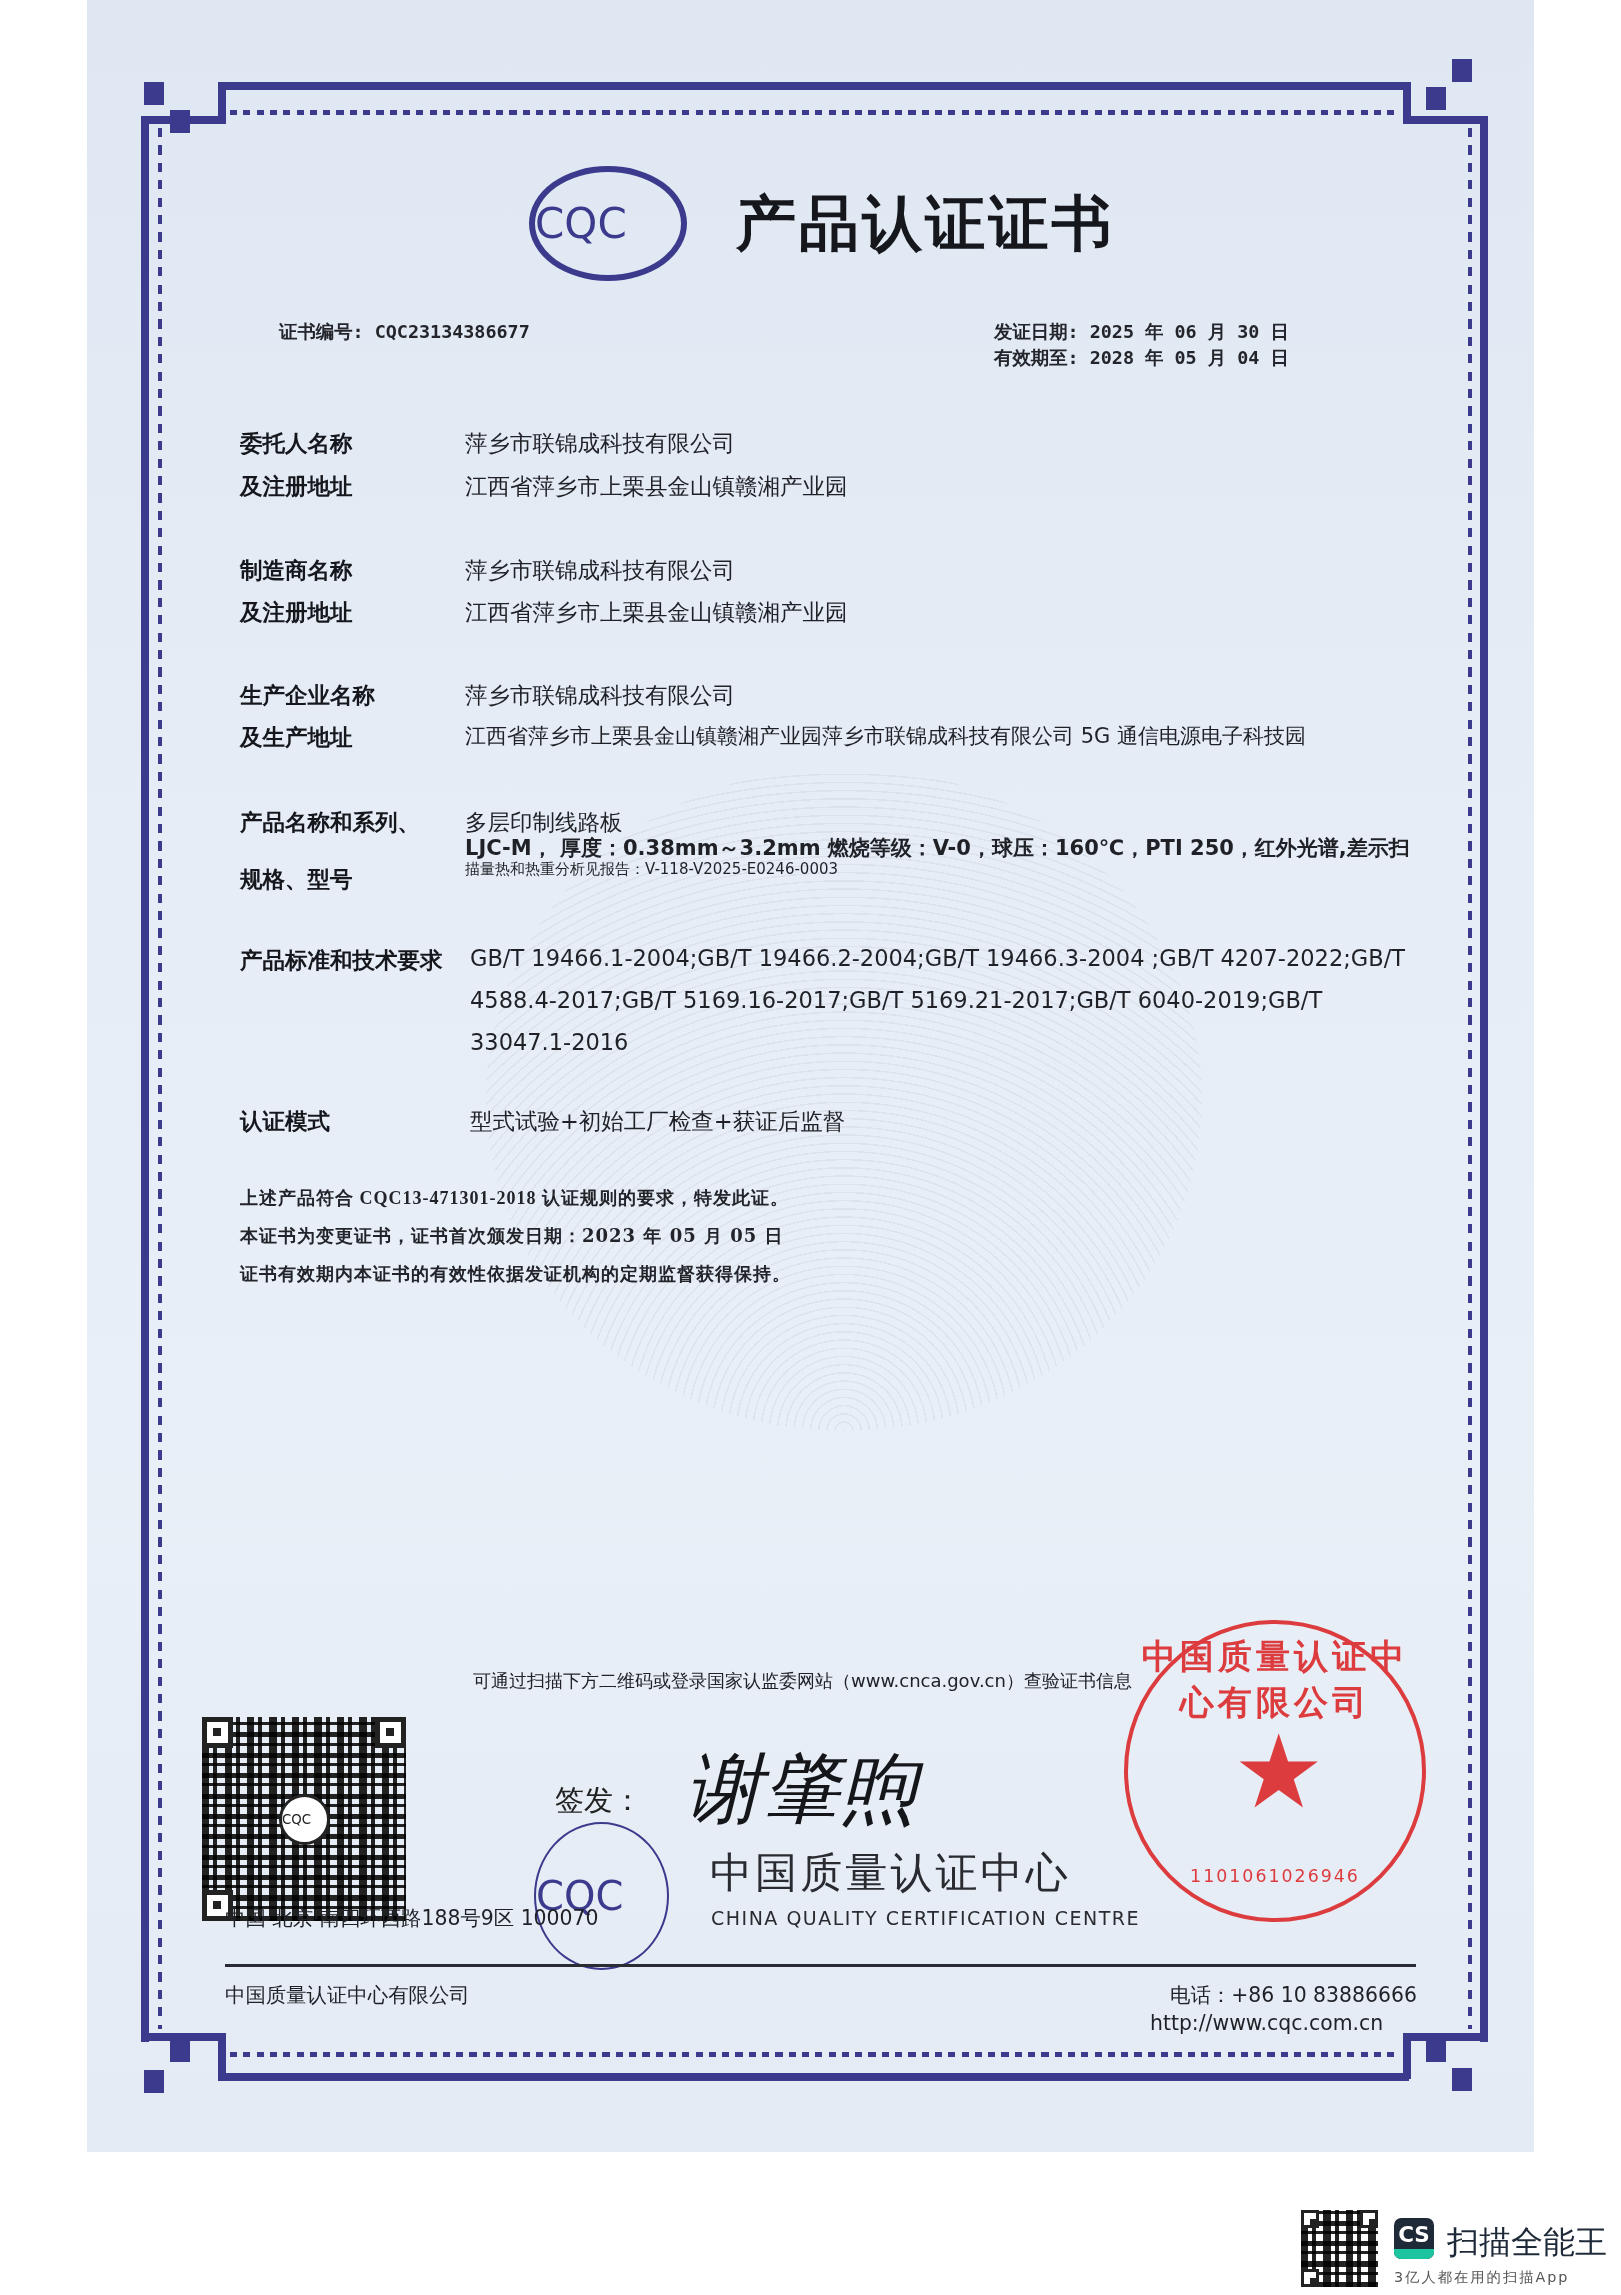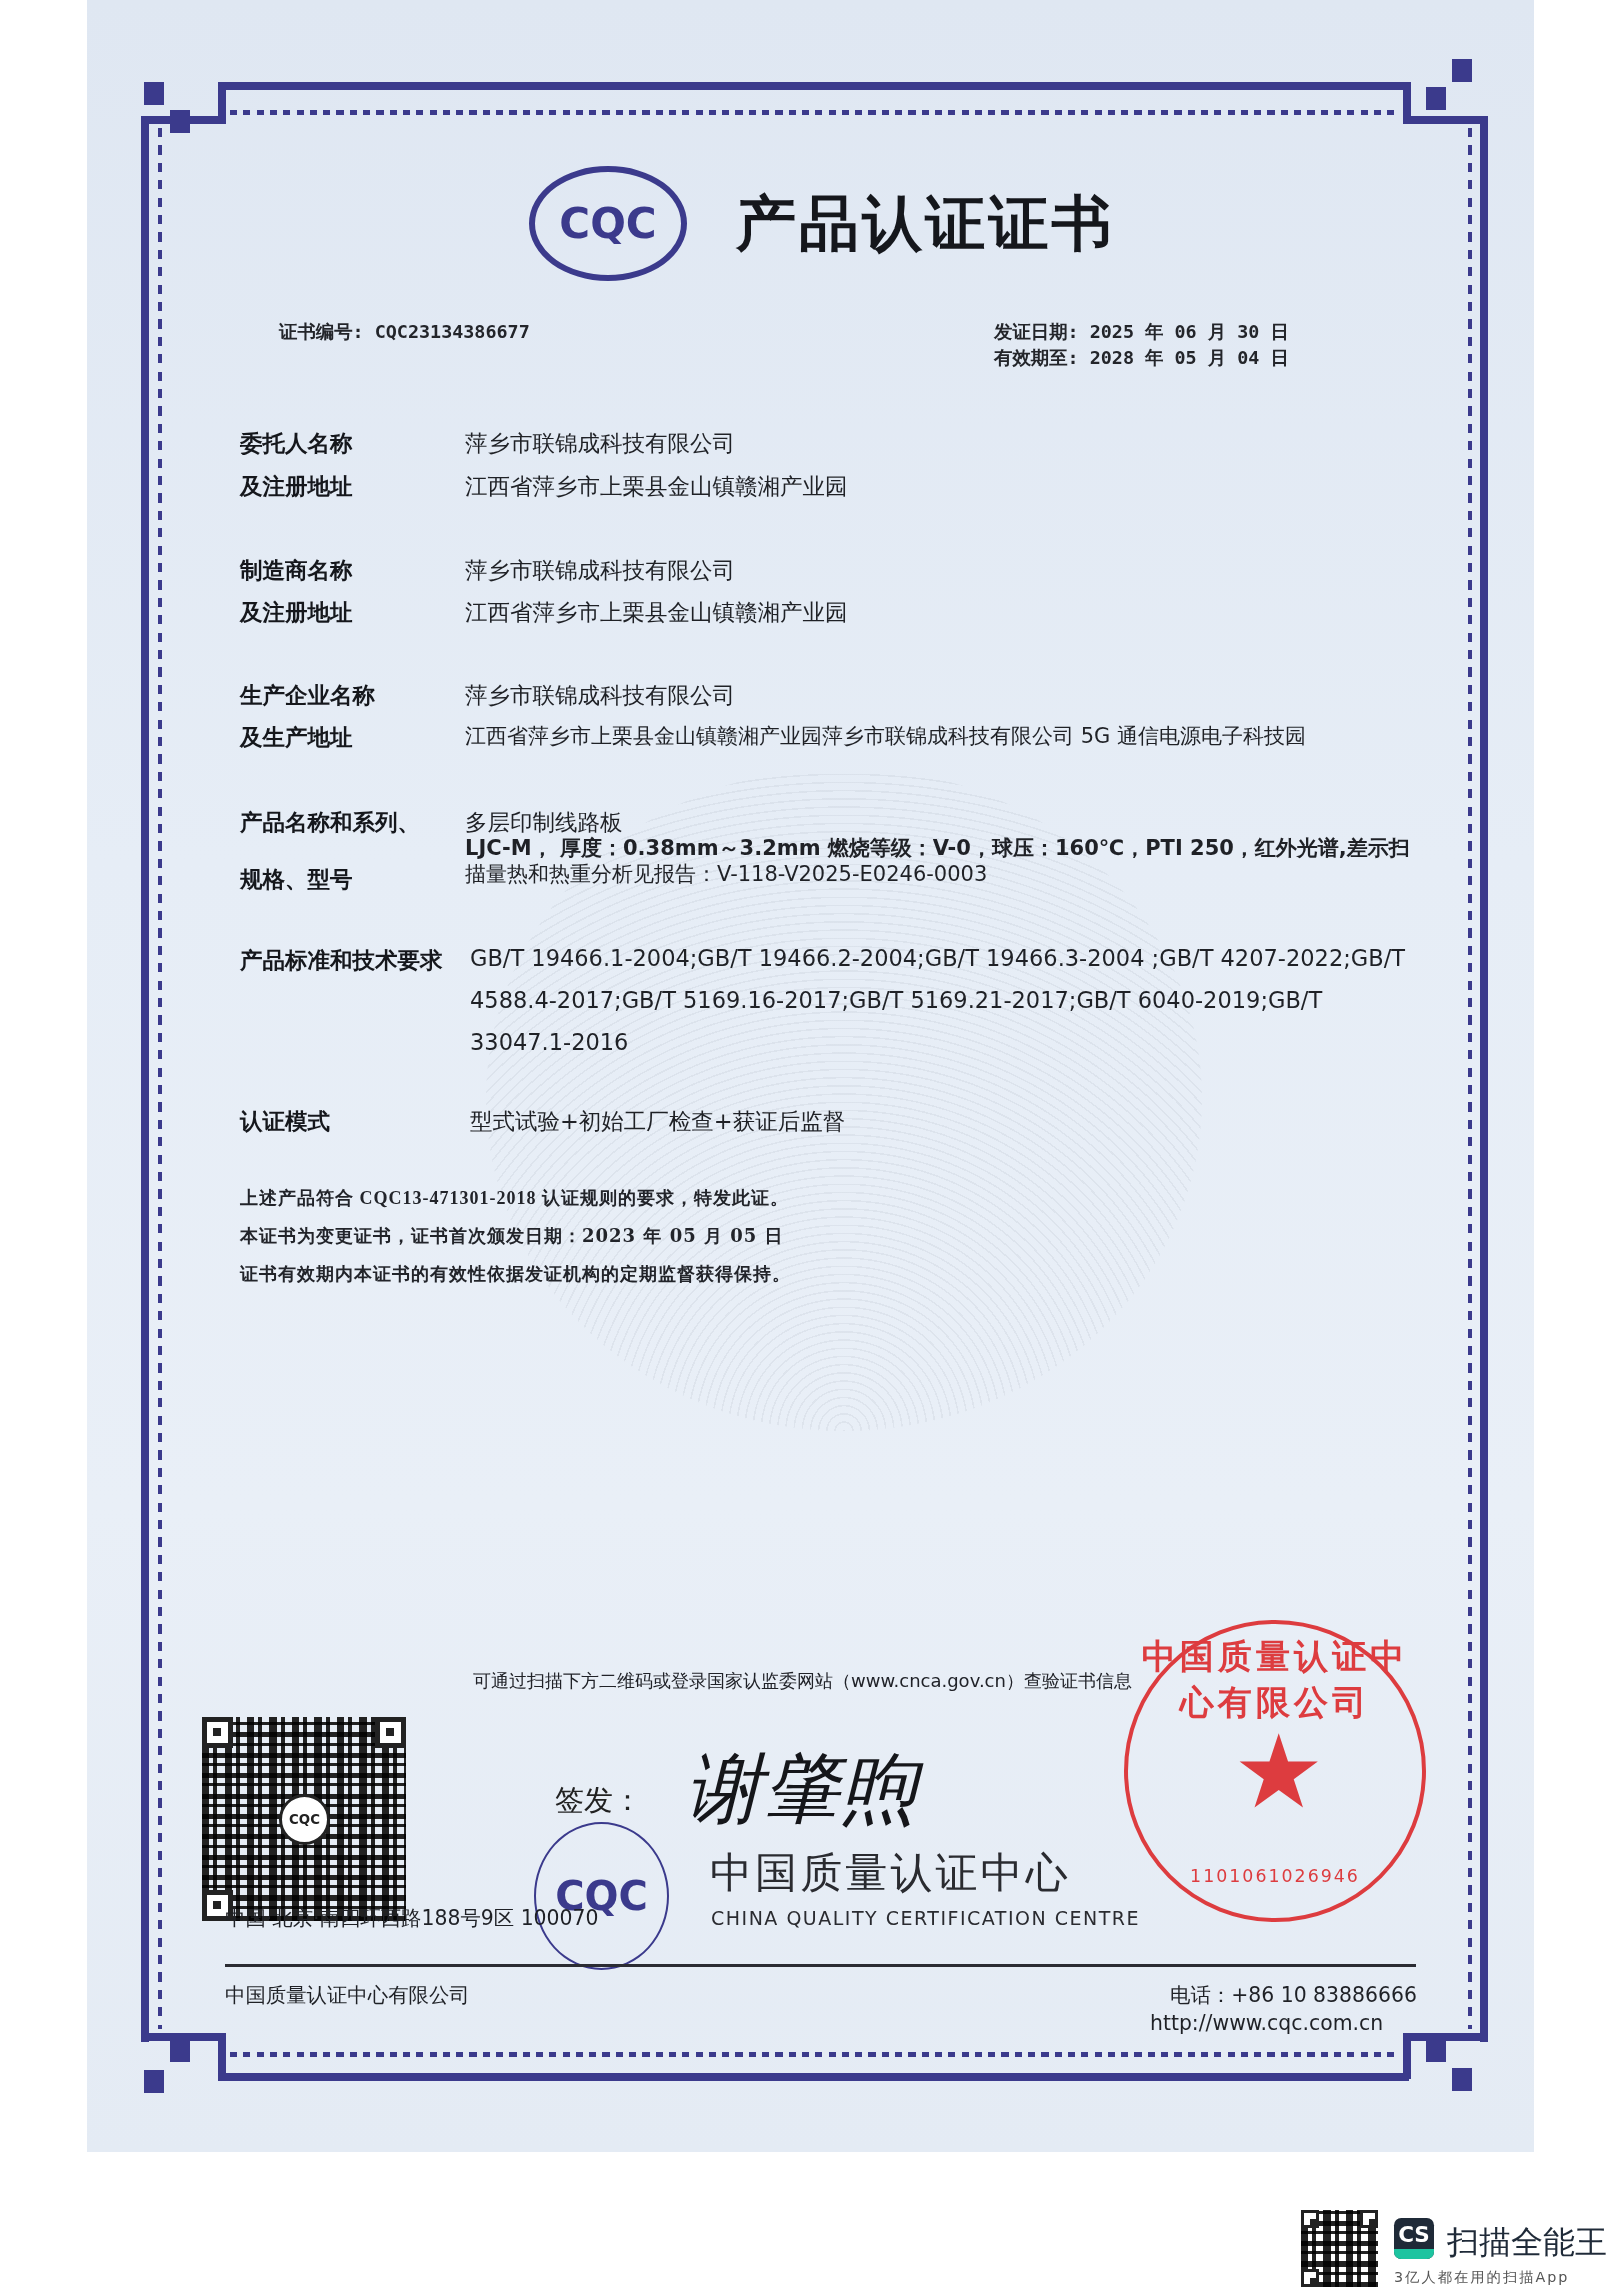--- a/index.html
+++ b/index.html
@@ -8,22 +8,22 @@
   .paper { position:absolute; left:87px; top:0; width:1447px; height:2152px;
            background:linear-gradient(180deg,#dfe7f2 0%,#e6edf6 40%,#e9eff7 70%,#e4ebf4 100%); }
   .frame-line { position:absolute; background:#3b3a8c; }
   .dot-h { position:absolute; height:4.6px;
            background:repeating-linear-gradient(90deg,#3b3a8c 0 7.2px,transparent 7.2px 13.3px); }
   .dot-v { position:absolute; width:3.6px;
            background:repeating-linear-gradient(180deg,#3b3a8c 0 9.2px,transparent 9.2px 17.4px); }
   .sq { position:absolute; width:20.4px; height:22.5px; background:#3b3a8c; }
 
   .cqc-logo { position:absolute; border:6.1px solid #3b3a8c; border-radius:50%;
-              display:flex; align-items:center; justify-content:center;
-              color:#3b3a8c; font-weight:bold; font-family:"DejaVu Sans",sans-serif; box-sizing:border-box; }
+              display:flex; align-items:center; 
+              color:#3b3a8c; font-weight:normal; font-family:"DejaVu Sans",sans-serif; box-sizing:border-box; }
   .title { position:absolute; left:736px; top:184px; font-size:60px; font-weight:bold;
            letter-spacing:3.1px; color:#15171c; }
 
   .meta { position:absolute; font-family:"DejaVu Sans Mono","Liberation Mono",monospace;
           font-size:18.4px; font-weight:bold; color:#23252a; }
 
   .row { position:absolute; left:240px; width:1176px; font-size:22.5px; }
   .lbl { position:absolute; left:0; font-weight:bold; color:#15171c; }
   .val { position:absolute; left:225px; color:#1f2126; white-space:nowrap; }
 
@@ -128,21 +128,21 @@
 <div class="row" style="top:722px;">
   <span class="lbl">及生产地址</span>
   <span class="val" style="font-size:21px;">江西省萍乡市上栗县金山镇赣湘产业园萍乡市联锦成科技有限公司 5G 通信电源电子科技园</span>
 </div>
 
 <div class="row" style="top:807px;height:82px;">
   <span class="lbl" style="top:0;">产品名称和系列、</span>
   <span class="lbl" style="top:37px;margin-top:20px;">规格、型号</span>
   <span class="val" style="top:0;">多层印制线路板</span>
   <span class="val" style="top:26.6px;font-size:21px;font-weight:bold;">LJC-M， 厚度：0.38mm～3.2mm 燃烧等级：V-0，球压：160℃，PTI 250，红外光谱,差示扫</span>
-  <span class="val" style="top:53px;font-size:21px;">描量热和热重分析见报告：V-118-V2025-E0246-0003</span>
+  <span class="val" style="top:53px;font-size:15px;">描量热和热重分析见报告：V-118-V2025-E0246-0003</span>
 </div>
 
 <div class="row" style="top:945px;height:118px;">
   <span class="lbl">产品标准和技术要求</span>
   <span class="val" style="top:0;left:230px;">GB/T 19466.1-2004;GB/T 19466.2-2004;GB/T 19466.3-2004 ;GB/T 4207-2022;GB/T</span>
   <span class="val" style="top:42px;left:230px;">4588.4-2017;GB/T 5169.16-2017;GB/T 5169.21-2017;GB/T 6040-2019;GB/T</span>
   <span class="val" style="top:84px;left:230px;">33047.1-2016</span>
 </div>
 
 <div class="row" style="top:1106px;">

